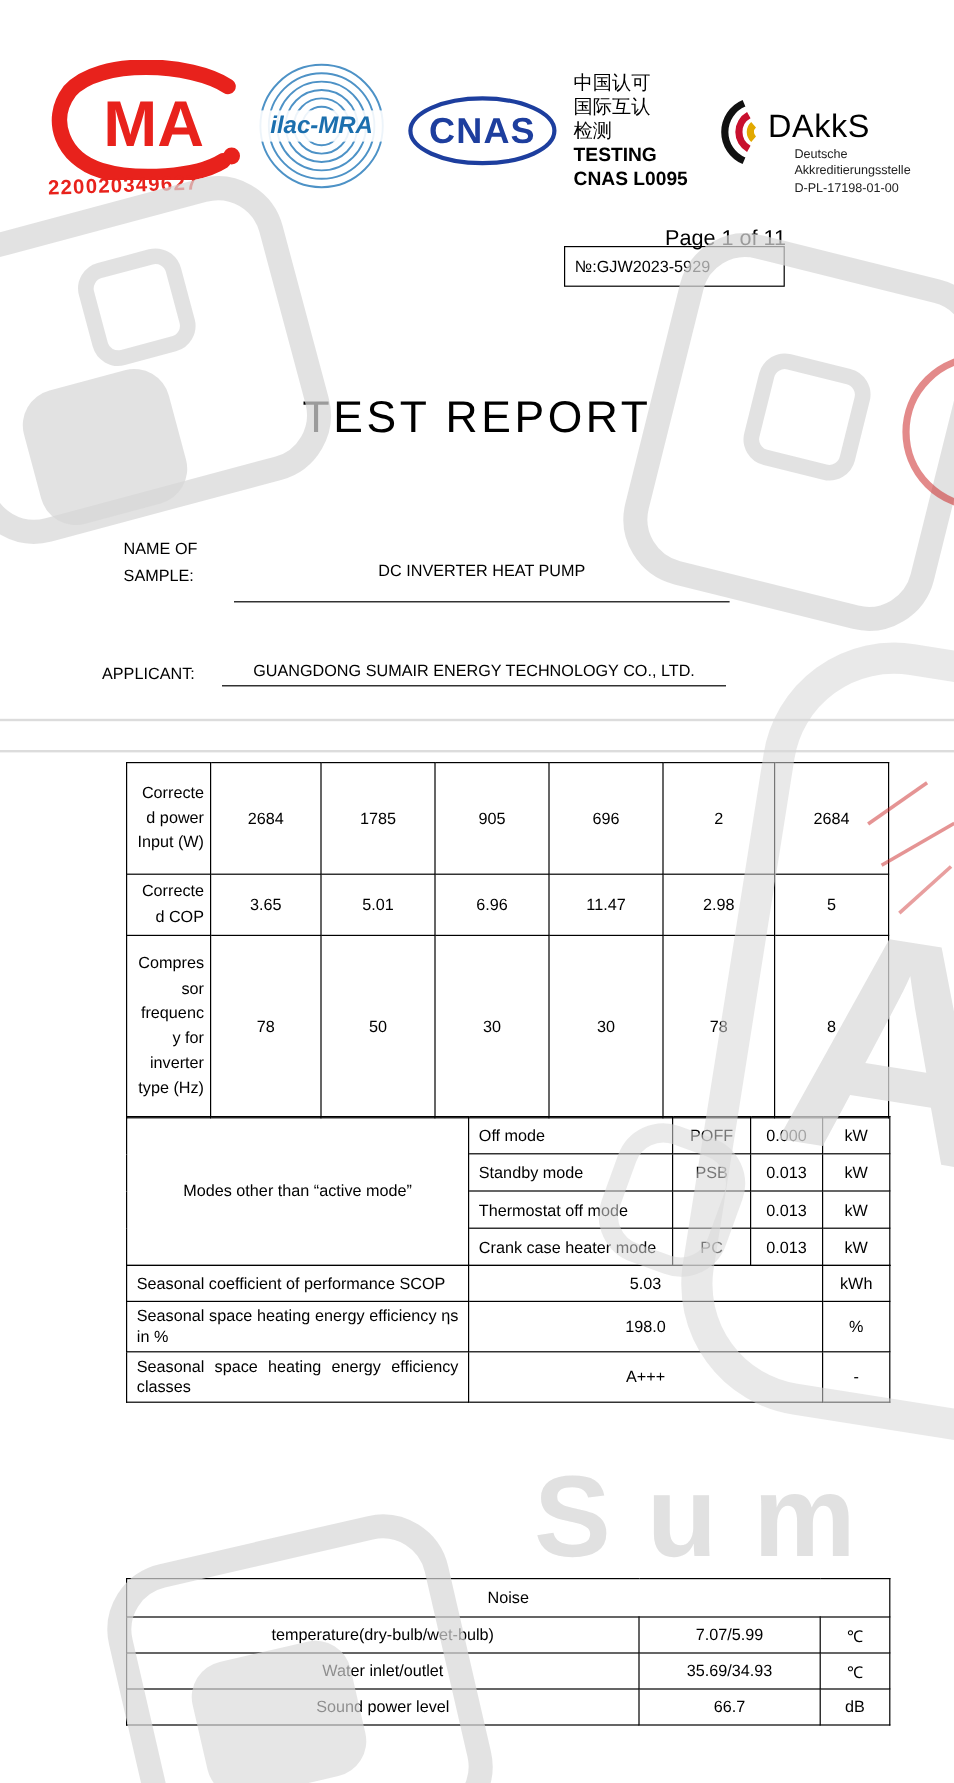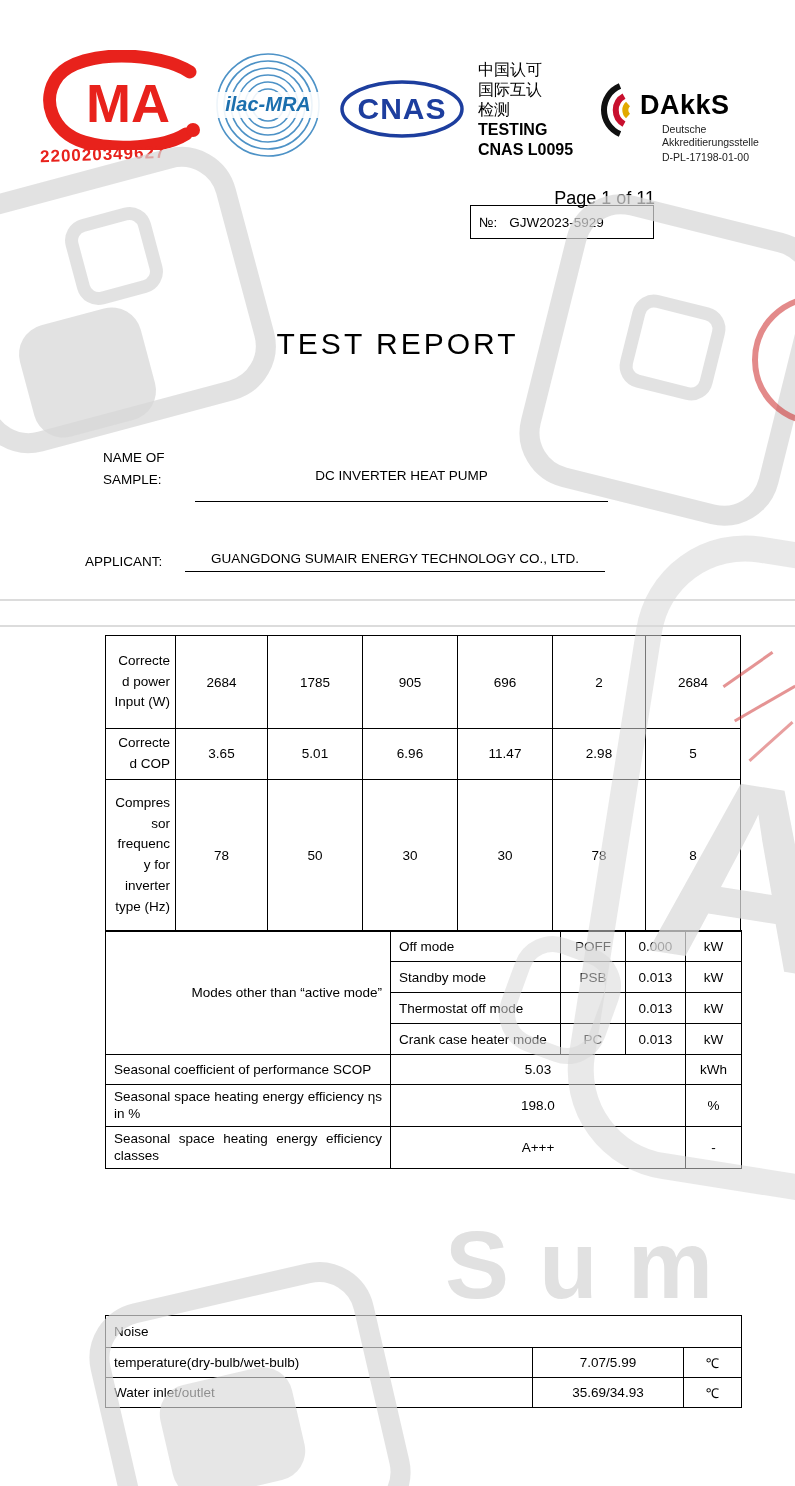--- a/index.html
+++ b/index.html
@@ -8,48 +8,48 @@
   .abs{position:absolute}
 
   
   .cma-wrap{left:42px;top:50px;width:160px;height:100px}
   .cma-number{left:40px;top:144px;width:180px;font-size:17px;font-weight:700;color:#e8221c;letter-spacing:1px;transform:rotate(-2deg)}
   .ilac-wrap{left:213px;top:50px;width:110px;height:110px}
   .cnas-wrap{left:338px;top:78px;width:128px;height:62px}
   .cert-text{left:478px;top:60px;width:120px;font-size:16px;line-height:20px}
   .cert-text .b{font-weight:700}
   .dakks-arcs{left:586px;top:80px;width:54px;height:58px}
-  .dakks-name{left:640px;top:90px;font-size:27px;font-weight:700;letter-spacing:.5px}
+  .dakks-name{left:640px;top:90px;font-size:27px;font-weight:400;letter-spacing:.5px}
   .dakks-sub{left:662px;top:123px;font-size:10.5px;line-height:13px;color:#222}
   .dakks-reg{left:662px;top:151px;font-size:10.5px;color:#222}
 
   
   .page-info{left:520px;top:188px;width:135px;text-align:right;font-size:18px}
   .no-box{left:470px;top:205px;width:184px;height:34px;border:1.5px solid #000;display:flex;align-items:center;padding-left:8px;font-size:13.5px}
-  .no-box .no-val{margin-left:12px}
-  .title{left:0;top:327px;width:795px;text-align:center;font-size:30px;letter-spacing:3px}
+  .no-box .no-val{}
+  .title{left:0;top:327px;width:795px;text-align:center;font-size:37px;letter-spacing:3px}
 
   .sample-label{left:103px;top:447px;font-size:13.5px;line-height:22px}
   .sample-value{left:195px;top:468px;width:413px;text-align:center;font-size:13.5px}
   .sample-line{left:195px;top:501px;width:413px;height:0;border-top:1.5px solid #000}
   .applicant-label{left:85px;top:554px;font-size:13.5px}
   .applicant-value{left:185px;top:551px;width:420px;text-align:center;font-size:13.5px;border-bottom:1.5px solid #000;padding-bottom:5px}
 
   
   .tblwrap{left:105px;top:635px;width:636px}
   .nzwrap{left:105px;top:1315px;width:636px}
   table{border-collapse:collapse;table-layout:fixed;width:636px}
   td{border:1.5px solid #000;font-size:13.5px;font-weight:400;vertical-align:middle;overflow:hidden}
   .t2,.t3{margin-top:-1.5px}
   .lblcell{padding:4px 5px;line-height:1.55;overflow-wrap:anywhere;text-align:right}
   .valcell{text-align:center}
-  .modes-label{padding:4px 8px;text-align:right}
+  .modes-label{padding:4px 8px;text-align:center}
   .mode-name{padding:4px 8px;text-align:left}
   .jlbl{text-align:justify;padding:3px 8px;line-height:1.3}
-  .nz-head,.nz-lbl{padding:4px 8px;text-align:left}
+  .nz-head,.nz-lbl{padding:4px 8px;text-align:center}
   .h93{height:93px}.h50{height:50px}.h152{height:152px}
   .h31{height:31px}.h38{height:38px}.h30{height:30px}.h34{height:34px}.h32{height:32px}
 
   
   .wm-layer{position:absolute;inset:0;pointer-events:none;z-index:6}
   .wm-sq{position:absolute;border:20px solid #d7d7d7;border-radius:56px;opacity:.72}
   .wm1{left:-50px;top:170px;width:310px;height:260px;transform:rotate(-15deg)}
   .wm1i{left:70px;top:212px;width:88px;height:88px;border-width:13px;border-radius:22px;transform:rotate(-15deg)}
   .wm1b{position:absolute;left:25px;top:315px;width:125px;height:115px;background:#d7d7d7;border-radius:30px;transform:rotate(-15deg);opacity:.72}
   .wm2{left:540px;top:210px;width:265px;height:300px;transform:rotate(14deg)}
@@ -250,20 +250,25 @@
     <tr class="h30">
       <td class="nz-lbl">temperature(dry-bulb/wet-bulb)</td>
       <td class="valcell">7.07/5.99</td>
       <td class="valcell">℃</td>
     </tr>
     <tr class="h30">
       <td class="nz-lbl">Water inlet/outlet</td>
       <td class="valcell">35.69/34.93</td>
       <td class="valcell">℃</td>
     </tr>
+    <tr class="h30">
+      <td class="nz-lbl">Sound power level</td>
+      <td class="valcell">66.7</td>
+      <td class="valcell">dB</td>
+    </tr>
   </tbody>
     </table>
 </div>
 
 <div class="wm-layer">
   <div class="wm-band"></div>
   <div class="wm-sq wm1"></div>
   <div class="wm-sq wm1i"></div>
   <div class="wm1b"></div>
   <div class="wm-sq wm2"></div>

